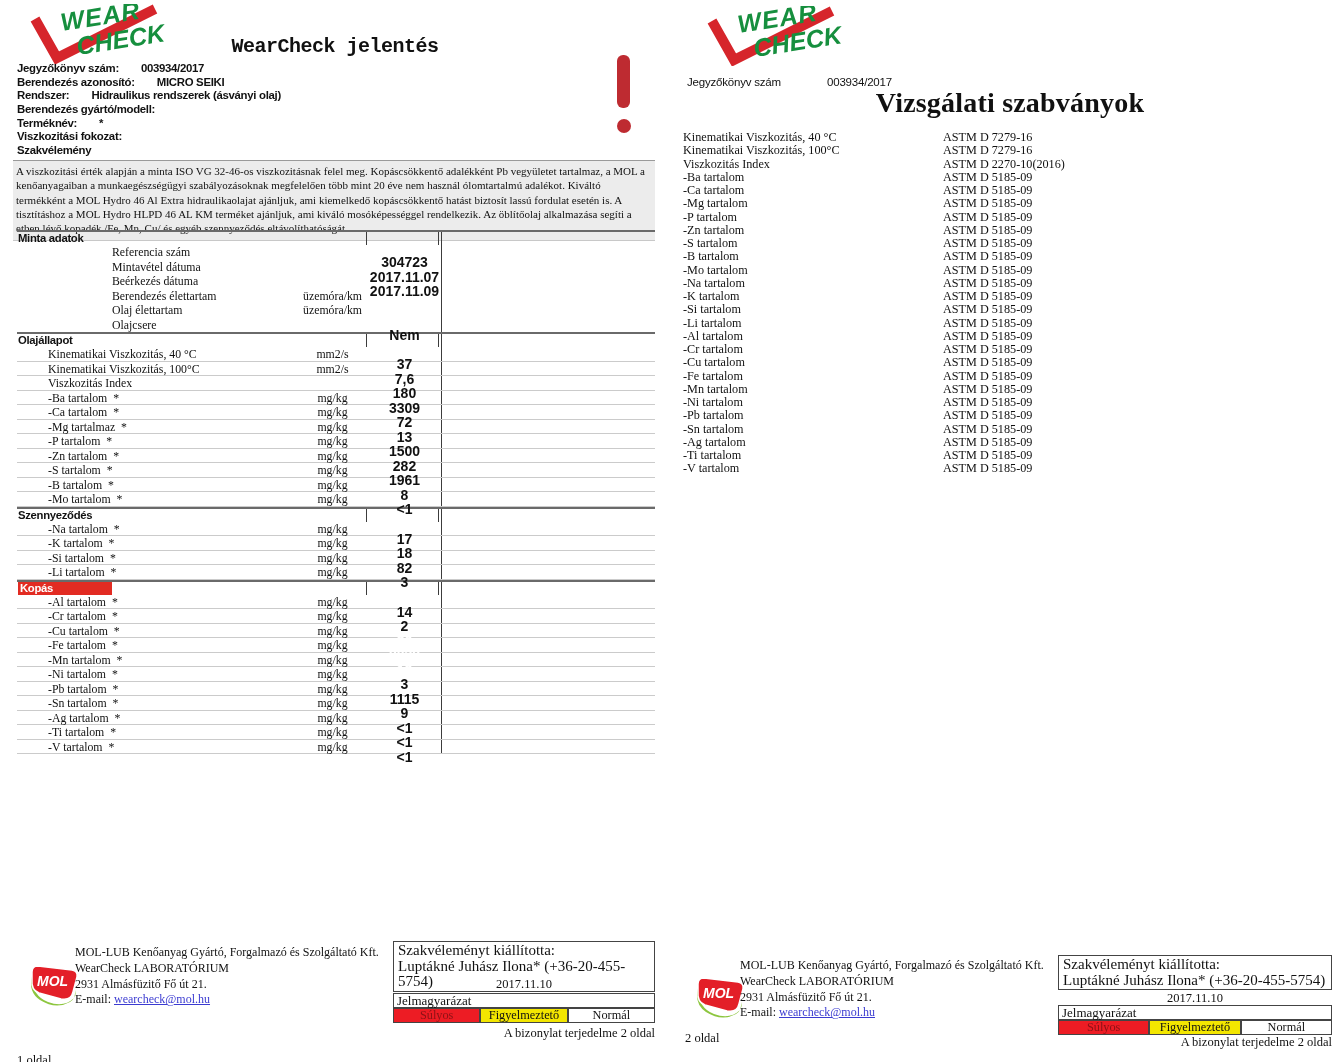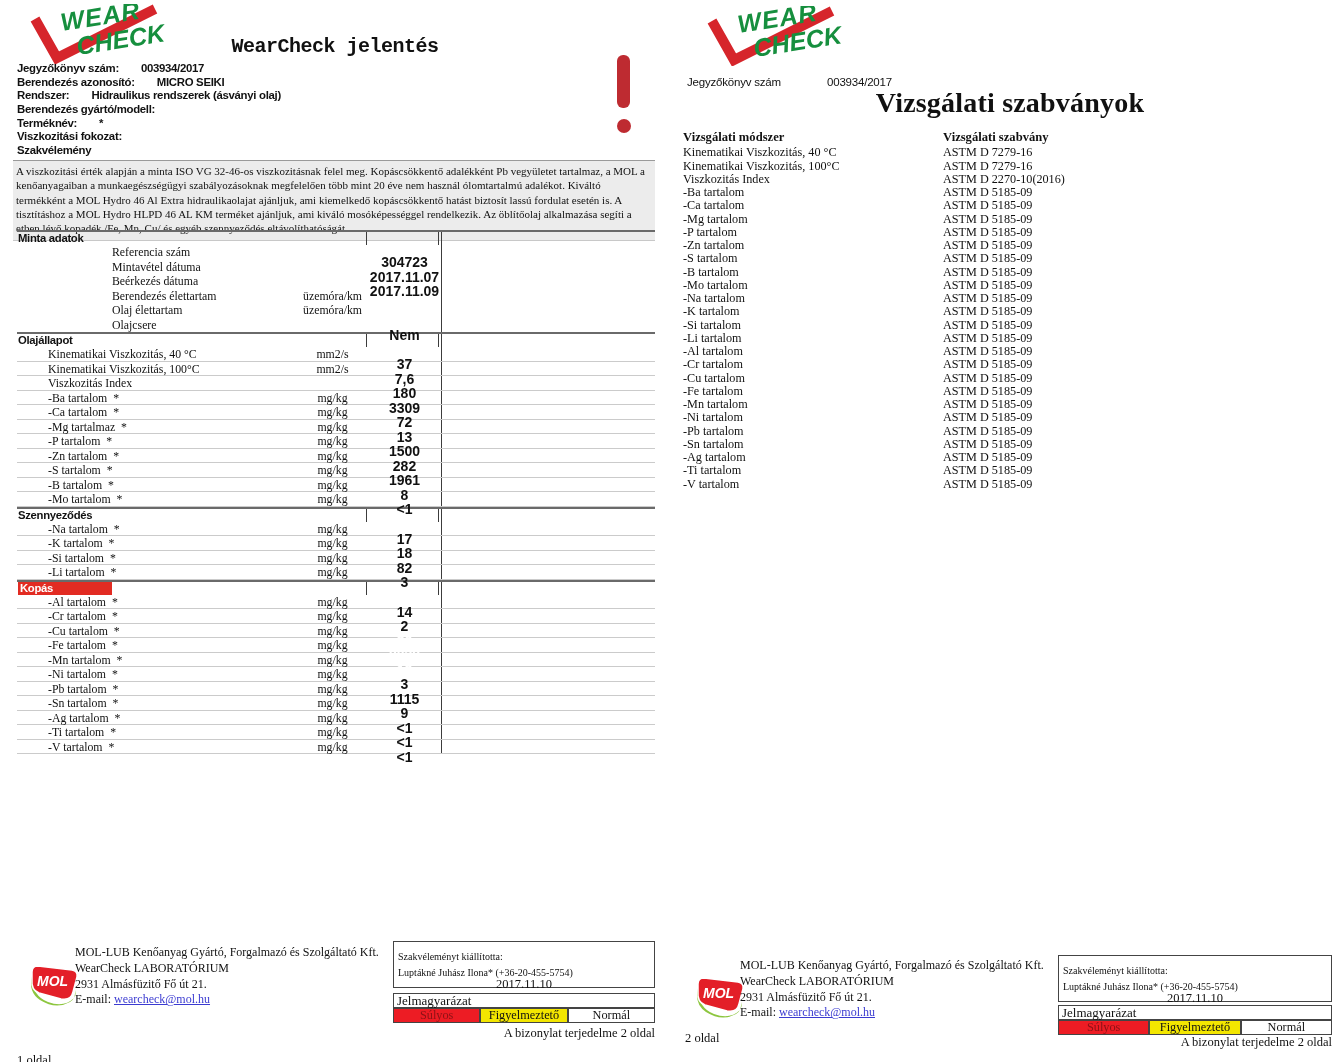--- a/index.html
+++ b/index.html
@@ -68,21 +68,21 @@
   .stds{position:absolute;left:13px;top:131px;font-size:12.2px;line-height:13.25px;width:560px}
   .stds .shead{display:flex;font-weight:bold;font-size:12.6px;margin-bottom:2px}
   .srow{display:flex}
   .srow .m,.shead .m{width:260px}
 
   
   .f-company{position:absolute;font-size:12px;line-height:15.8px}
   .f-email a{color:#3b3bd1;text-decoration:underline;cursor:pointer}
   .f-page{position:absolute;font-size:12.5px}
   .issuer-box{position:absolute;width:262px;border:1px solid #444;box-sizing:border-box;
-    font-size:10px;line-height:15.5px;padding:7px 4px}
+    font-size:15px;line-height:15.5px;padding:1px 4px}
   .issue-date{position:absolute;width:262px;text-align:center;font-size:12.5px}
   .legend-title{position:absolute;width:262px;height:15px;line-height:14px;border:1px solid #444;
     box-sizing:border-box;font-size:13px;padding:0 3px}
   .legend-row{position:absolute;width:262px;height:15px;display:flex;font-size:12.3px;text-align:center}
   .legend-row .cell{flex:1;border:1px solid #444;box-sizing:border-box;line-height:13px}
   .legend-row .sev{background:#ed1c24;color:#8c1216}
   .legend-row .warn{background:#f3e600}
   .legend-row .norm{background:#fff}
   .extent{position:absolute;width:262px;text-align:right;font-size:12.5px}
   #page2 .issuer-box,#page2 .issue-date,#page2 .legend-title,#page2 .legend-row,#page2 .extent{width:274px}
@@ -443,24 +443,20 @@
   </svg>
 
   <div class="p2-repno">
     <span class="rl">Jegyzőkönyv szám</span>
     <span>003934/2017</span>
   </div>
 
   <div class="p2-title">Vizsgálati szabványok</div>
 
   <div class="stds">
-    <div class="shead">
-      <span class="m">Vizsgálati módszer</span>
-      <span>Vizsgálati szabvány</span>
-    </div>
     <div>
 
         <div class="srow">
           <span class="m">Kinematikai Viszkozitás, 40 °C</span>
           <span>ASTM D 7279-16</span>
         </div>
 
         <div class="srow">
           <span class="m">Kinematikai Viszkozitás, 100°C</span>
           <span>ASTM D 7279-16</span>

